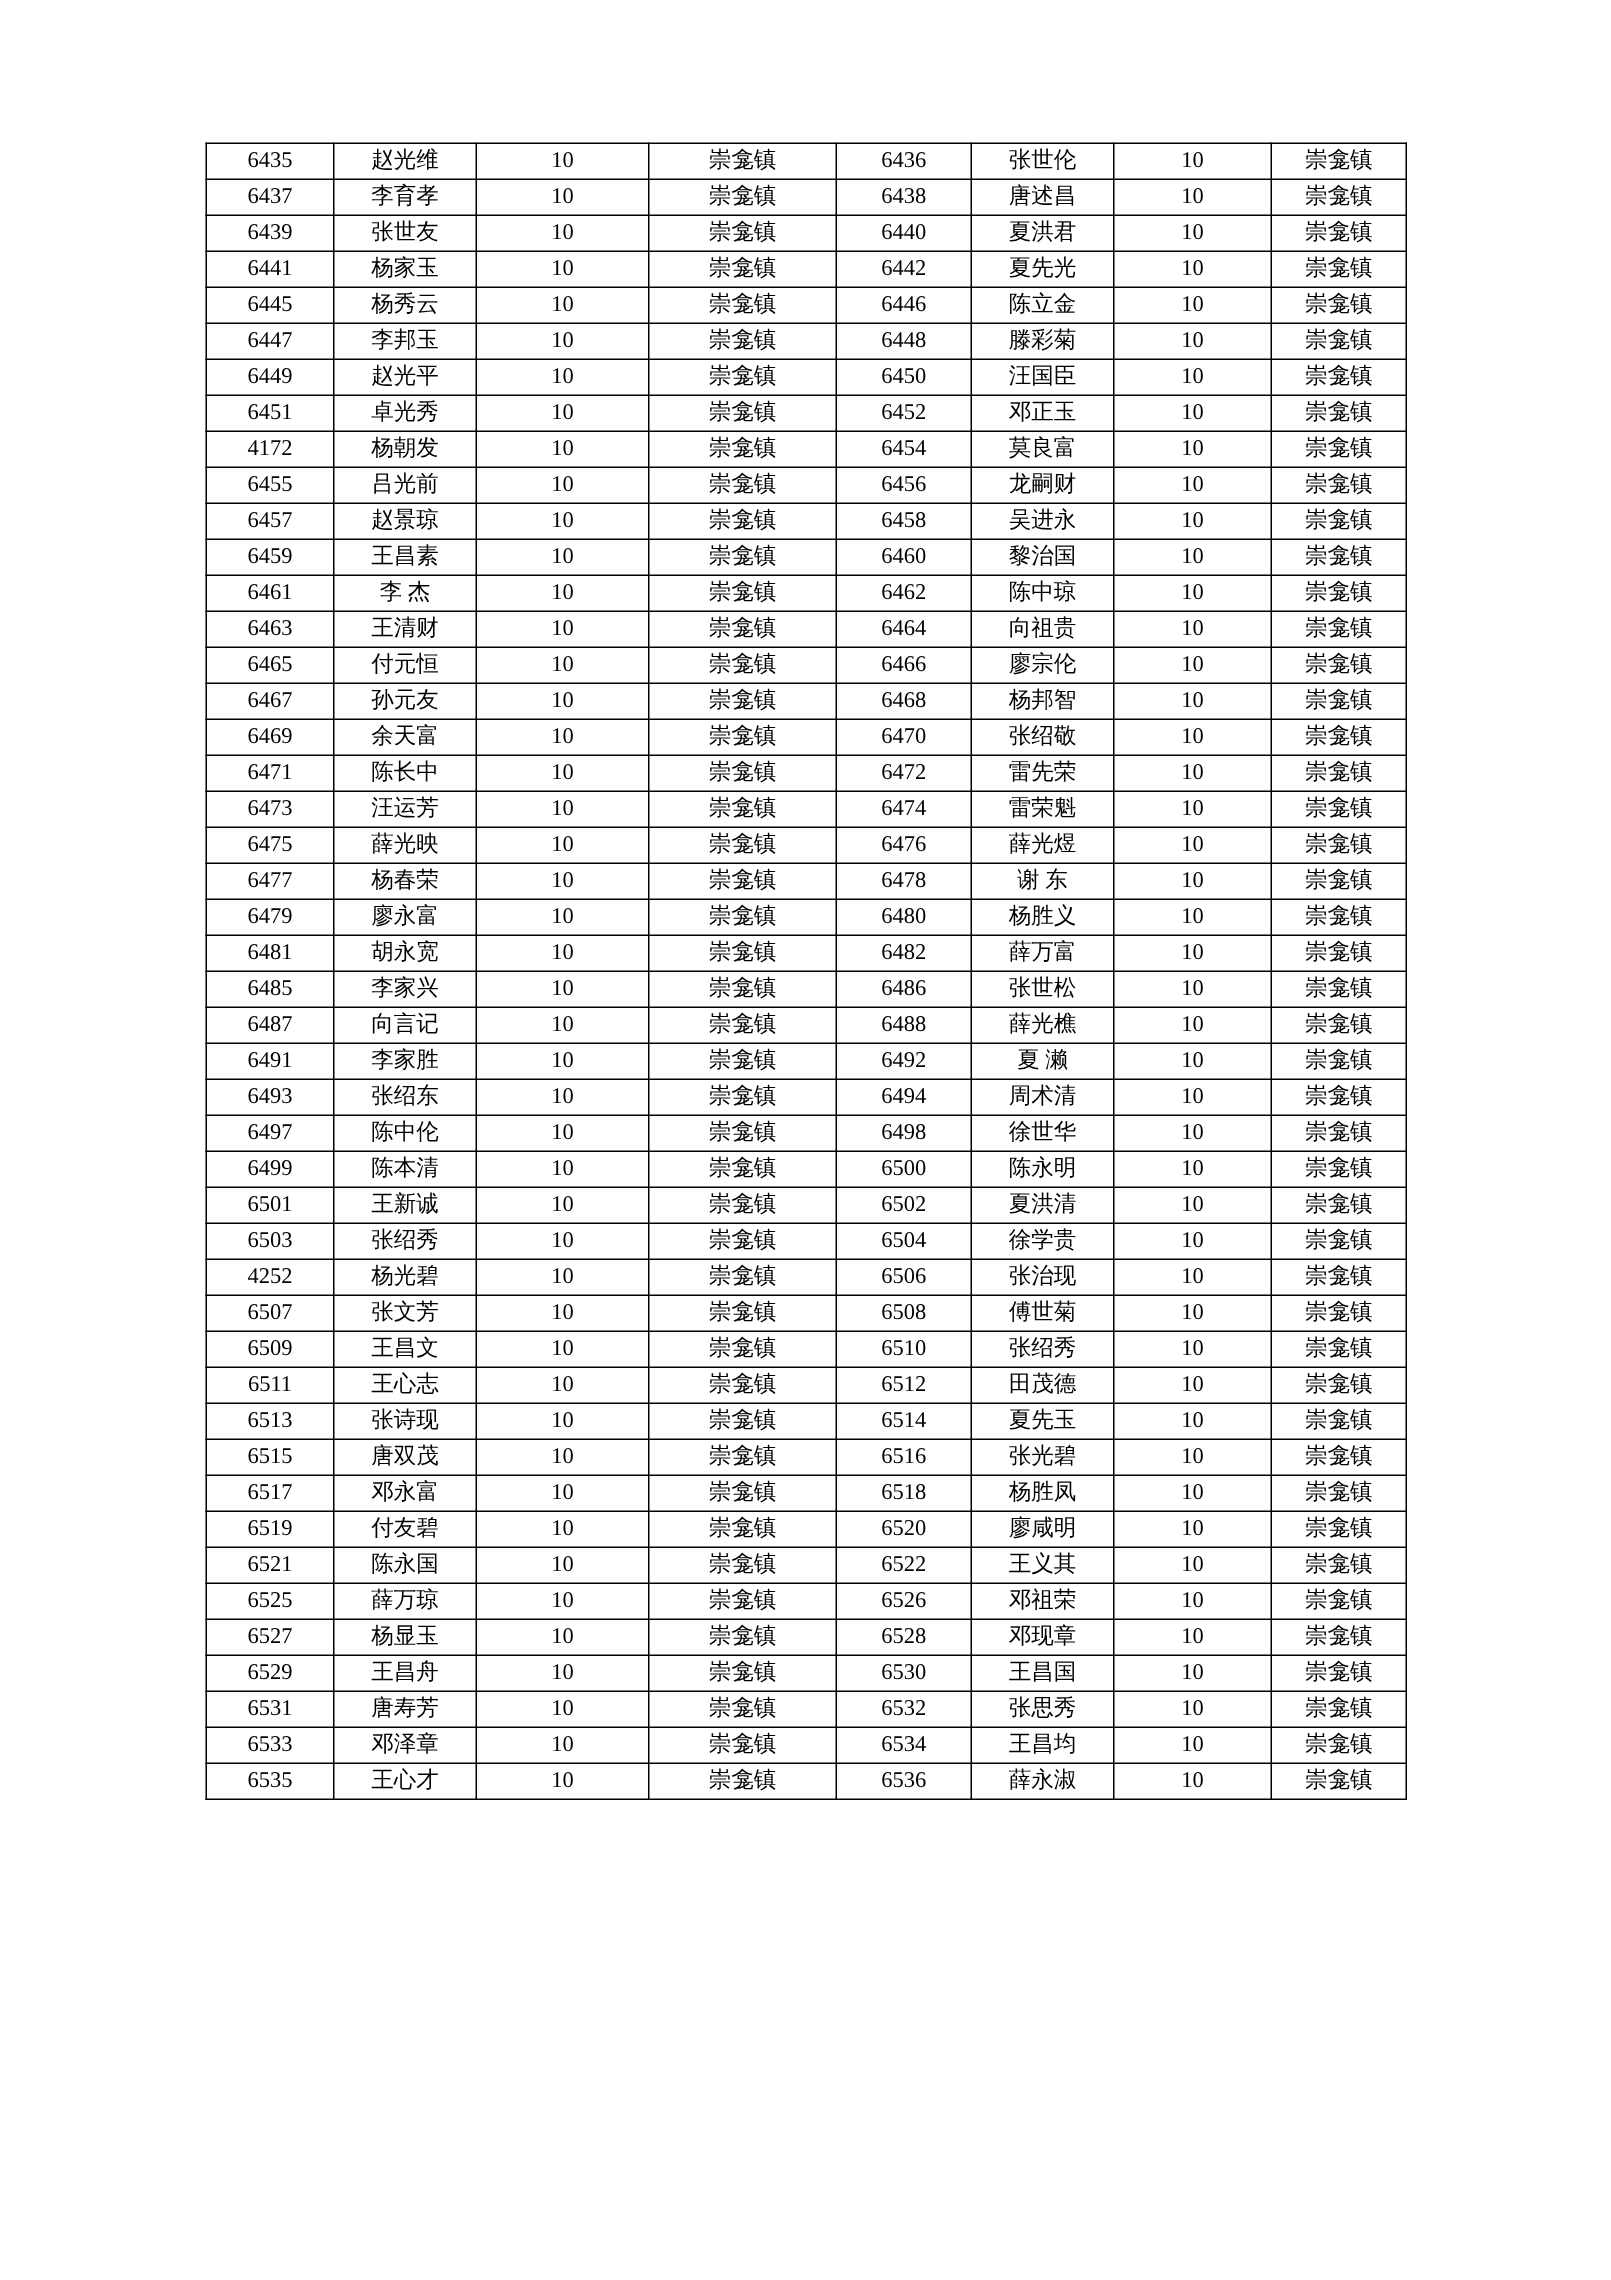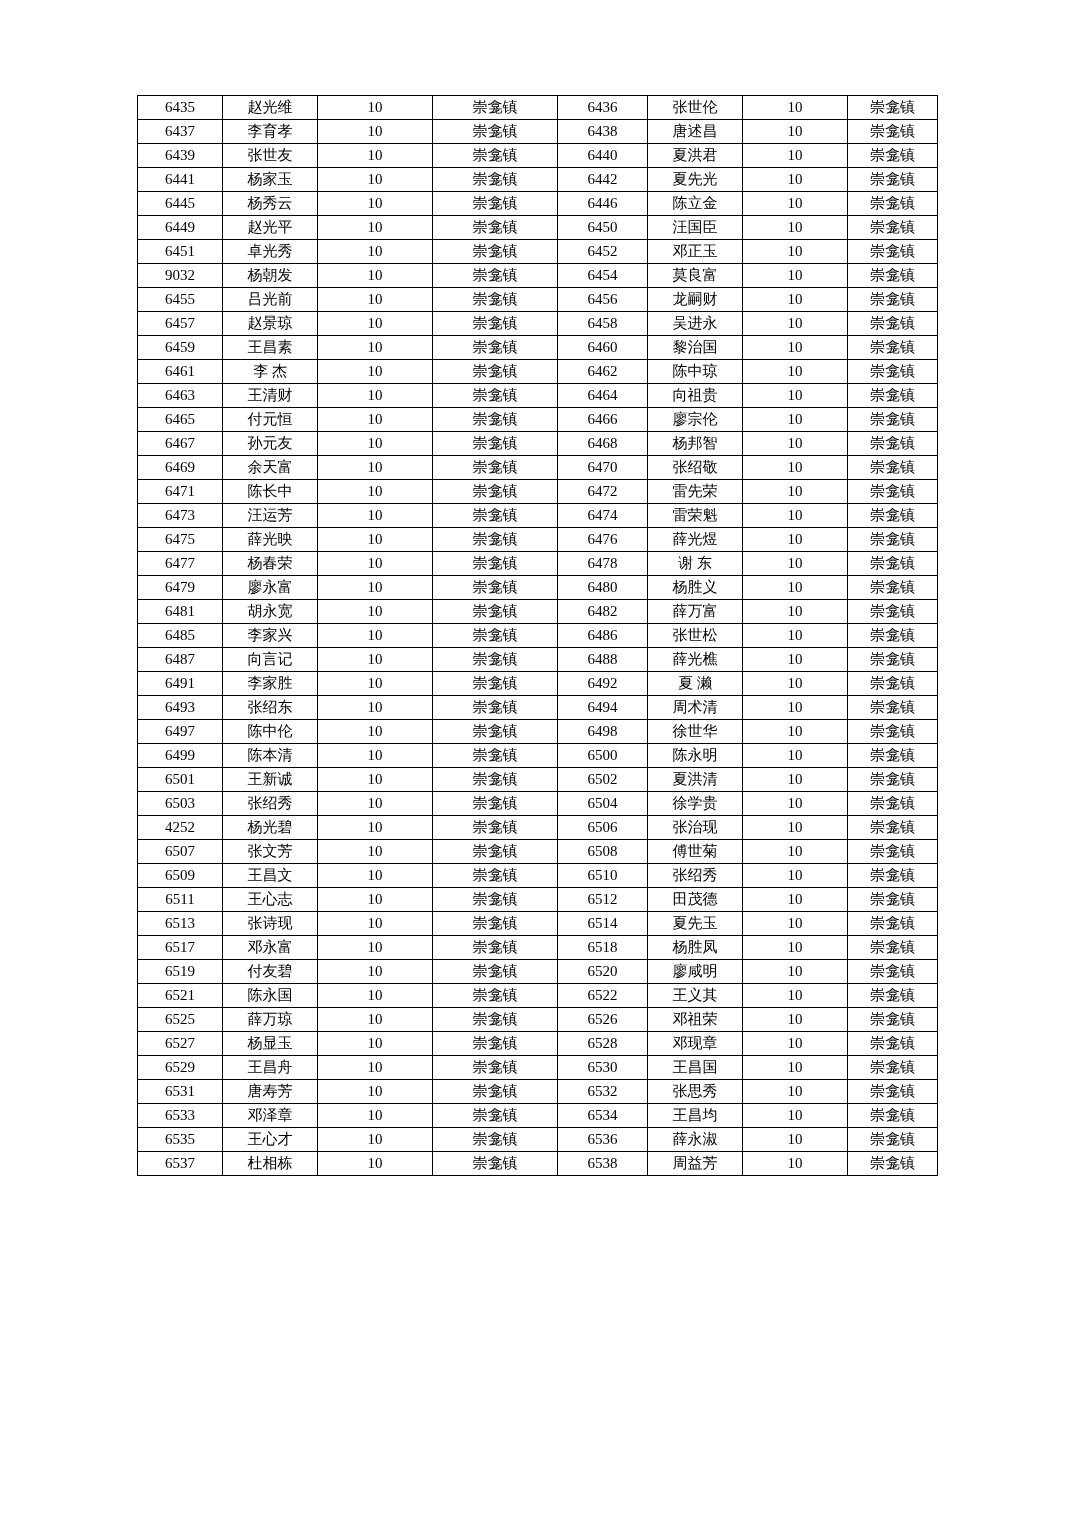--- a/index.html
+++ b/index.html
@@ -96,41 +96,51 @@
           <td>6445</td>
           <td>杨秀云</td>
           <td>10</td>
           <td>崇龛镇</td>
           <td>6446</td>
           <td>陈立金</td>
           <td>10</td>
           <td>崇龛镇</td>
         </tr>
         <tr>
+          <td>6447</td>
+          <td>李邦玉</td>
+          <td>10</td>
+          <td>崇龛镇</td>
+          <td>6448</td>
+          <td>滕彩菊</td>
+          <td>10</td>
+          <td>崇龛镇</td>
+        </tr>
+        <tr>
           <td>6449</td>
           <td>赵光平</td>
           <td>10</td>
           <td>崇龛镇</td>
           <td>6450</td>
           <td>汪国臣</td>
           <td>10</td>
           <td>崇龛镇</td>
         </tr>
         <tr>
           <td>6451</td>
           <td>卓光秀</td>
           <td>10</td>
           <td>崇龛镇</td>
           <td>6452</td>
           <td>邓正玉</td>
           <td>10</td>
           <td>崇龛镇</td>
         </tr>
         <tr>
-          <td>9032</td>
+          <td>4172</td>
           <td>杨朝发</td>
           <td>10</td>
           <td>崇龛镇</td>
           <td>6454</td>
           <td>莫良富</td>
           <td>10</td>
           <td>崇龛镇</td>
         </tr>
         <tr>
           <td>6455</td>
@@ -396,20 +406,30 @@
           <td>6513</td>
           <td>张诗现</td>
           <td>10</td>
           <td>崇龛镇</td>
           <td>6514</td>
           <td>夏先玉</td>
           <td>10</td>
           <td>崇龛镇</td>
         </tr>
         <tr>
+          <td>6515</td>
+          <td>唐双茂</td>
+          <td>10</td>
+          <td>崇龛镇</td>
+          <td>6516</td>
+          <td>张光碧</td>
+          <td>10</td>
+          <td>崇龛镇</td>
+        </tr>
+        <tr>
           <td>6517</td>
           <td>邓永富</td>
           <td>10</td>
           <td>崇龛镇</td>
           <td>6518</td>
           <td>杨胜凤</td>
           <td>10</td>
           <td>崇龛镇</td>
         </tr>
         <tr>
@@ -482,28 +502,18 @@
           <td>10</td>
           <td>崇龛镇</td>
         </tr>
         <tr>
           <td>6535</td>
           <td>王心才</td>
           <td>10</td>
           <td>崇龛镇</td>
           <td>6536</td>
           <td>薛永淑</td>
-          <td>10</td>
-          <td>崇龛镇</td>
-        </tr>
-        <tr>
-          <td>6537</td>
-          <td>杜相栋</td>
-          <td>10</td>
-          <td>崇龛镇</td>
-          <td>6538</td>
-          <td>周益芳</td>
           <td>10</td>
           <td>崇龛镇</td>
         </tr>
       </tbody>
   </table>
 </div>
 
 </body></html>

